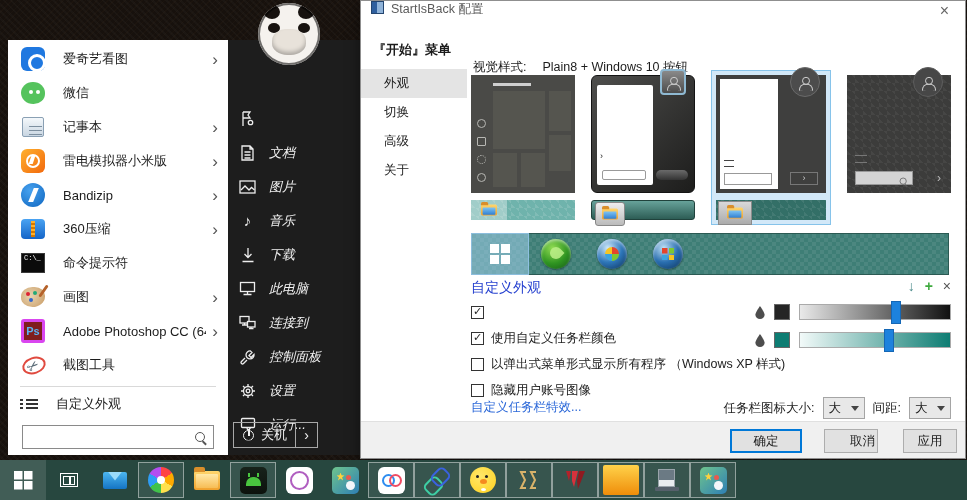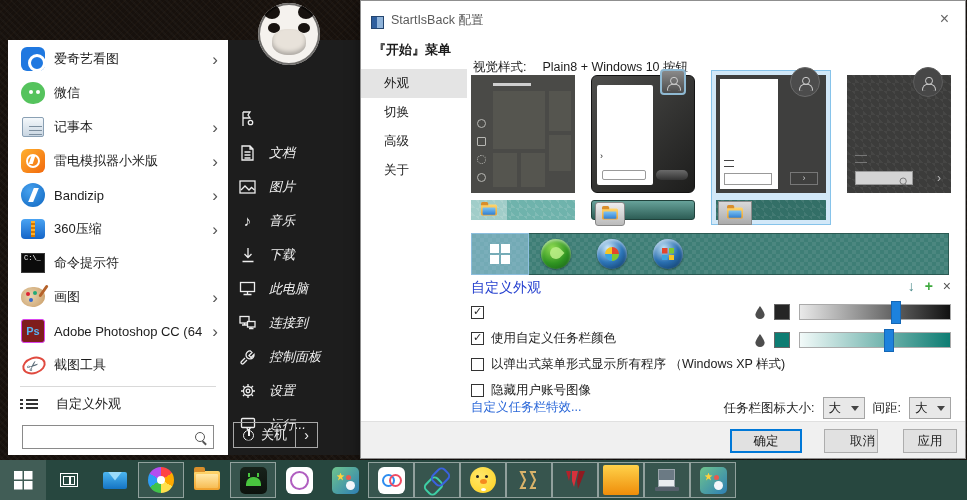--- a/index.html
+++ b/index.html
@@ -5,21 +5,21 @@
   *{margin:0;padding:0;box-sizing:border-box;}
   html,body{width:967px;height:500px;overflow:hidden;}
   body{font-family:"Liberation Sans","DejaVu Sans",sans-serif;font-size:13px;color:#1c1c1c;}
   .screen{position:relative;width:967px;height:500px;background:#17110d;
     background-image:repeating-linear-gradient(45deg,rgba(255,255,255,.025) 0 2px,transparent 2px 5px),
                      repeating-linear-gradient(-45deg,rgba(120,80,40,.05) 0 1px,transparent 1px 4px);}
 
   
   .sm-left{position:absolute;left:8px;top:40px;width:220px;height:415px;background:#fff;z-index:5;}
   .sm-row{display:flex;align-items:center;height:34px;padding:0 10px 0 12px;cursor:default;}
-  .sm-row .ic{width:26px;height:26px;margin-right:8px;flex:0 0 26px;display:flex;align-items:center;justify-content:center;position:relative;}
+  .sm-row .ic{width:26px;height:26px;margin-right:17px;flex:0 0 26px;display:flex;align-items:center;justify-content:center;position:relative;}
   .sm-row .lbl{flex:1;white-space:nowrap;overflow:hidden;}
   .sm-row .arr{color:#555;font-size:17px;line-height:1;width:12px;text-align:right;}
   .sm-list{padding-top:2px;}
   .sm-div{border-top:1px solid #d9d9d9;margin:4px 12px 2px 12px;}
   .allprog{display:flex;align-items:center;height:30px;padding:0 12px;}
   .allprog .menu-ic{width:18px;height:14px;margin-right:18px;position:relative;}
   .allprog .menu-ic i{display:block;height:2px;background:#333;margin:2px 0 2px 6px;position:relative;}
   .allprog .menu-ic i::before{content:"";position:absolute;left:-6px;top:0;width:3px;height:2px;background:#333;}
   .searchrow{padding:6px 14px 0 14px;}
   .searchbox{display:flex;align-items:center;height:24px;border:1px solid #8a8a8a;padding:0 6px;}
@@ -39,21 +39,21 @@
   .i-ld::before{content:"";position:absolute;left:5px;top:5px;width:10px;height:10px;border:2px solid #fff;border-radius:50%;}
   .i-ld::after{content:"";position:absolute;left:9px;top:7px;width:4px;height:8px;background:#fff;transform:skewX(-18deg);}
   .i-bandizip{background:radial-gradient(circle at 38% 32%,#47a2ef,#0f66c0);border-radius:50%;width:24px;height:24px;}
   .i-bandizip::before{content:"";position:absolute;left:10px;top:5px;width:5px;height:14px;background:#fff;transform:skewX(-22deg);}
   .i-360{background:linear-gradient(#4aa3f2,#1565c8);border-radius:4px;width:24px;height:20px;}
   .i-360::before{content:"";position:absolute;left:10px;top:2px;width:4px;height:16px;background:repeating-linear-gradient(#ffb12e 0 2px,#d67800 2px 4px);}
   .i-cmd{background:#0b0b0b;border:1px solid #3a3a3a;width:24px;height:20px;font-family:"Liberation Mono",monospace;color:#fff;font-size:7px;line-height:9px;padding-left:2px;}
   .i-paint{width:24px;height:20px;background:radial-gradient(circle at 40% 45%,#e8d3b0,#c89a62);border-radius:50% 45% 55% 50%;}
   .i-paint::before{content:"";position:absolute;left:5px;top:5px;width:4px;height:4px;border-radius:50%;background:#d23;box-shadow:7px -1px 0 #2a7,3px 6px 0 #36c;}
   .i-paint::after{content:"";position:absolute;right:0;top:-3px;width:3px;height:14px;background:#b5622a;transform:rotate(35deg);border-radius:2px;}
-  .i-ps{background:#7f1d1d;border:1px solid #d946ef;border-radius:3px;width:24px;height:24px;color:#59b3f2;font-weight:bold;font-size:11px;display:flex;align-items:center;justify-content:center;}
+  .i-ps{background:#7f1d1d;border:3px solid #d946ef;border-radius:3px;width:24px;height:24px;color:#59b3f2;font-weight:bold;font-size:11px;display:flex;align-items:center;justify-content:center;}
   .i-snip{width:24px;height:22px;}
   .i-snip::before{content:"";position:absolute;left:1px;top:3px;width:20px;height:13px;border:2px solid #e04a3f;border-radius:50%;transform:rotate(-18deg);}
   .i-snip::after{content:"✂";position:absolute;left:6px;top:4px;color:#5a6b77;font-size:14px;transform:rotate(-40deg);}
 
   
   .sm-right{position:absolute;left:228px;top:40px;width:132px;height:415px;background:#1d1d1d;z-index:5;color:#f2f2f2;}
   .avatar{position:absolute;left:258px;top:3px;width:62px;height:62px;border-radius:50%;background:#f5f2ee;z-index:7;overflow:hidden;}
   .avatar .ear{position:absolute;top:2px;width:16px;height:14px;background:#17120f;border-radius:50%;}
   .avatar .eye{position:absolute;top:20px;width:12px;height:10px;background:#17120f;border-radius:50%;}
   .avatar .face{position:absolute;left:14px;top:26px;width:34px;height:26px;background:#e8e2da;border-radius:45%;box-shadow:inset 0 -3px 4px rgba(0,0,0,.25);}
@@ -65,21 +65,21 @@
   .note{font-size:15px;line-height:1;}
   .shutdown{position:absolute;left:5px;bottom:7px;height:26px;display:flex;align-items:stretch;border:1px solid #a8a8a8;}
   .shutdown .main{display:flex;align-items:center;padding:0 8px;gap:6px;}
   .shutdown .chev{display:flex;align-items:center;justify-content:center;width:22px;border-left:1px solid #a8a8a8;font-size:14px;}
   .pwr{width:13px;height:13px;position:relative;}
   .pwr::before{content:"";position:absolute;inset:1px;border:1.5px solid #f2f2f2;border-radius:50%;clip-path:polygon(0 0,35% 0,35% 40%,65% 40%,65% 0,100% 0,100% 100%,0 100%);}
   .pwr::after{content:"";position:absolute;left:5.5px;top:0;width:2px;height:7px;background:#f2f2f2;}
 
   
   .dlg{position:absolute;left:360px;top:0;width:606px;height:459px;background:#fff;border:1px solid #8f8f8f;box-shadow:0 4px 14px rgba(0,0,0,.45);z-index:6;font-size:12.5px;}
-  .dlg-title{position:absolute;left:0;top:0;right:0;height:28px;display:flex;align-items:flex-end;padding:0 10px;color:#5a5a5a;}
+  .dlg-title{position:absolute;left:0;top:0;right:0;height:28px;display:flex;align-items:flex-start;padding:0 10px;color:#5a5a5a;}
   .dlg-title .appic{width:13px;height:13px;margin-right:7px;background:linear-gradient(90deg,#2f5f9e 0 5px,#8fb3d9 5px);border:1px solid #24456f;}
   .dlg-close{margin-left:auto;color:#666;font-size:16px;line-height:1;padding:2px 6px;cursor:default;}
   .dlg-nav{position:absolute;left:0;top:28px;width:106px;bottom:37px;}
   .dlg-nav .hdr{font-weight:bold;font-size:13px;padding:12px 0 10px 12px;}
   .dlg-nav .it{height:29px;line-height:29px;padding-left:23px;cursor:default;}
   .dlg-nav .it.sel{background:#e4e4e4;}
   .hd-blue{color:#2540cf;}
   .dlg-heading{position:absolute;left:112px;top:33px;font-size:15px;}
   .dlg-stylerow{position:absolute;left:112px;top:58px;display:flex;gap:16px;}
 

